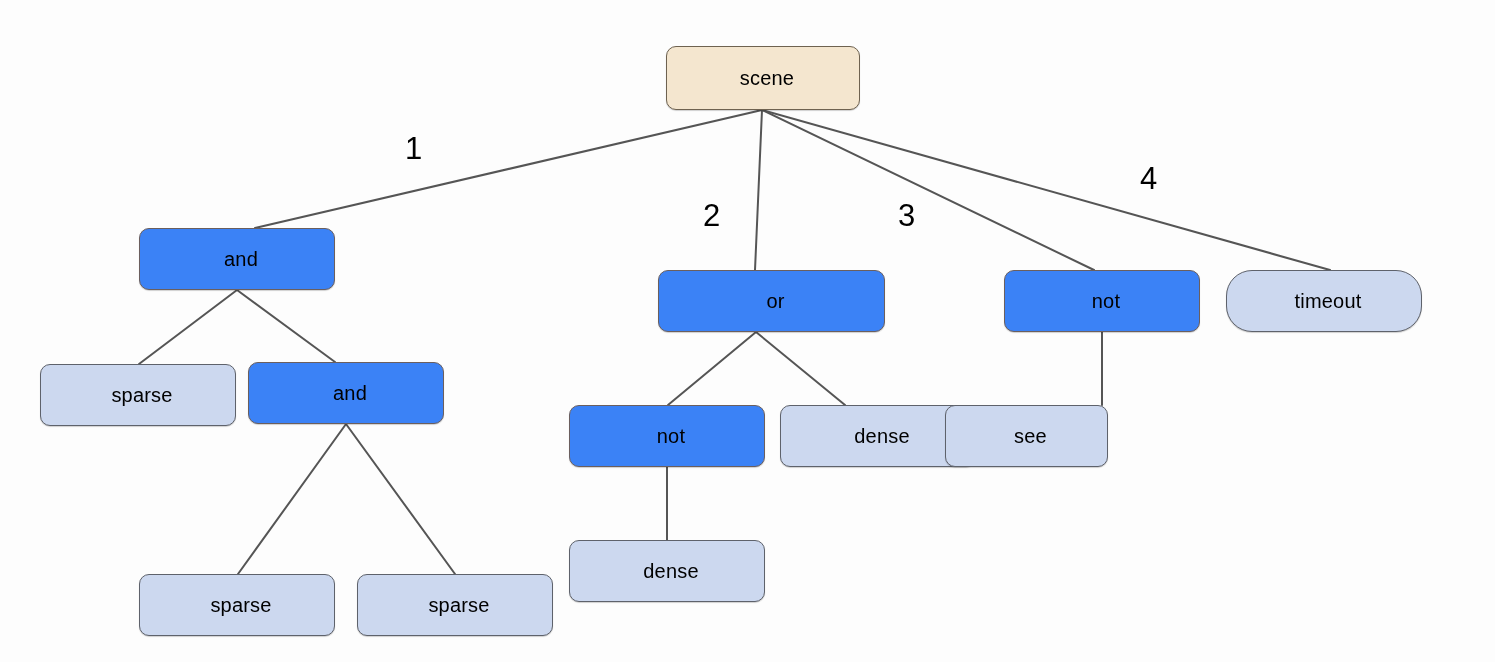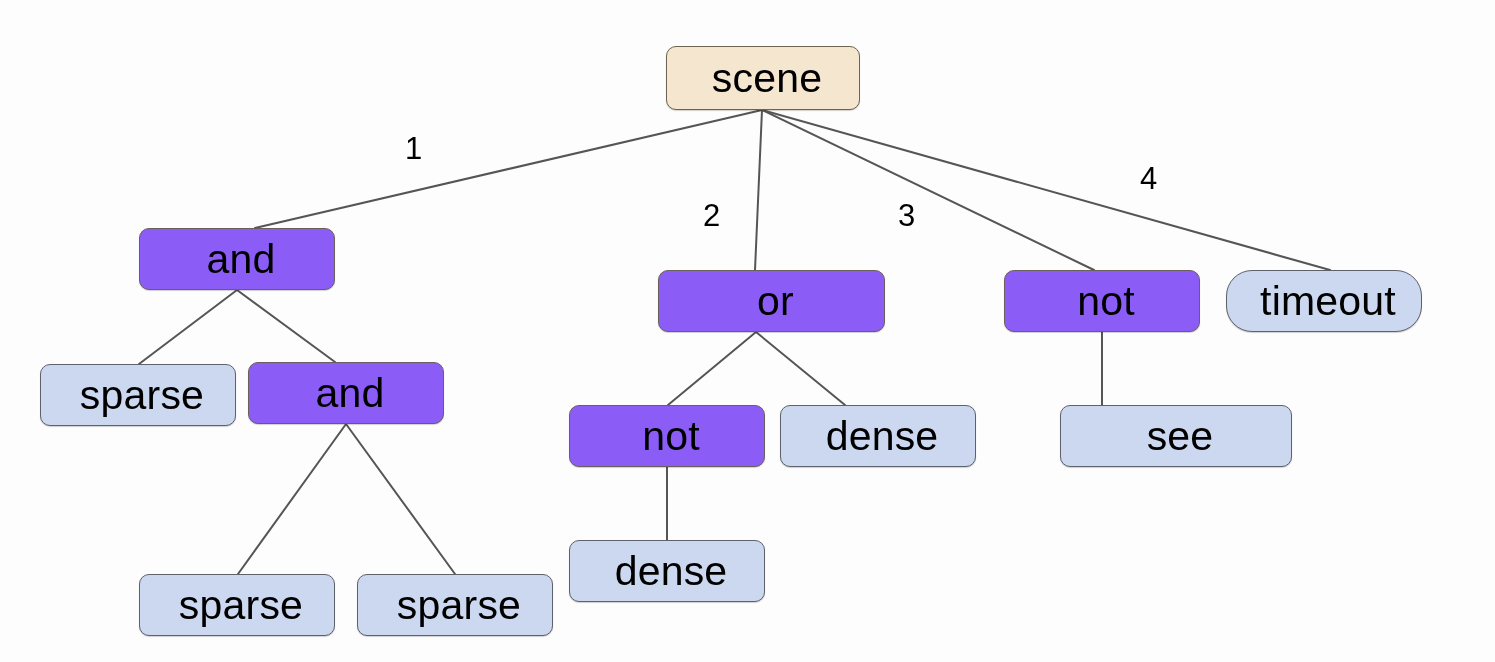--- a/index.html
+++ b/index.html
@@ -24,29 +24,29 @@
   }
   .node {
     position: absolute;
     box-sizing: border-box;
     border: 1.6px solid #5f5f5f;
     border-radius: 10px;
     display: flex;
     align-items: center;
     justify-content: center;
     color: #000000;
-    font-size: 41px;
+    font-size: 20px;
     line-height: 1;
     letter-spacing: 0.2px;
     box-shadow: 0 1px 1px rgba(0,0,0,0.18);
     z-index: 2;
     padding-left: 8px;
   }
   .node.op {
-    background: #8b5cf6;
+    background: #3b82f6;
     border-color: #6b5f5e;
   }
   .node.leaf {
     background: #ccd8ef;
     border-color: #5e626b;
   }
   .node.root {
     background: #f4e6cf;
     border-color: #6e6250;
   }
@@ -81,19 +81,19 @@
     <div class="node op" style="left: 139px; top: 228px; width: 196px; height: 62px;">and</div>
     <div class="node leaf" style="left: 40px; top: 364px; width: 196px; height: 62px;">sparse</div>
     <div class="node op" style="left: 248px; top: 362px; width: 196px; height: 62px;">and</div>
     <div class="node leaf" style="left: 139px; top: 574px; width: 196px; height: 62px;">sparse</div>
     <div class="node leaf" style="left: 357px; top: 574px; width: 196px; height: 62px;">sparse</div>
     <div class="node op" style="left: 658px; top: 270px; width: 227px; height: 62px;">or</div>
     <div class="node op" style="left: 569px; top: 405px; width: 196px; height: 62px;">not</div>
     <div class="node leaf" style="left: 780px; top: 405px; width: 196px; height: 62px;">dense</div>
     <div class="node leaf" style="left: 569px; top: 540px; width: 196px; height: 62px;">dense</div>
     <div class="node op" style="left: 1004px; top: 270px; width: 196px; height: 62px;">not</div>
-    <div class="node leaf" style="left: 1060px; top: 405px; width: 232px; height: 62px;">see</div>
+    <div class="node leaf" style="left: 945px; top: 405px; width: 163px; height: 62px;">see</div>
     <div class="node leaf" style="left: 1226px; top: 270px; width: 196px; height: 62px; border-radius: 26px;">timeout</div>
     <div class="edge-label" style="left: 405px; top: 133px;">1</div>
     <div class="edge-label" style="left: 703px; top: 200px;">2</div>
     <div class="edge-label" style="left: 898px; top: 200px;">3</div>
     <div class="edge-label" style="left: 1140px; top: 163px;">4</div>
   </div>
 
 </body></html>

